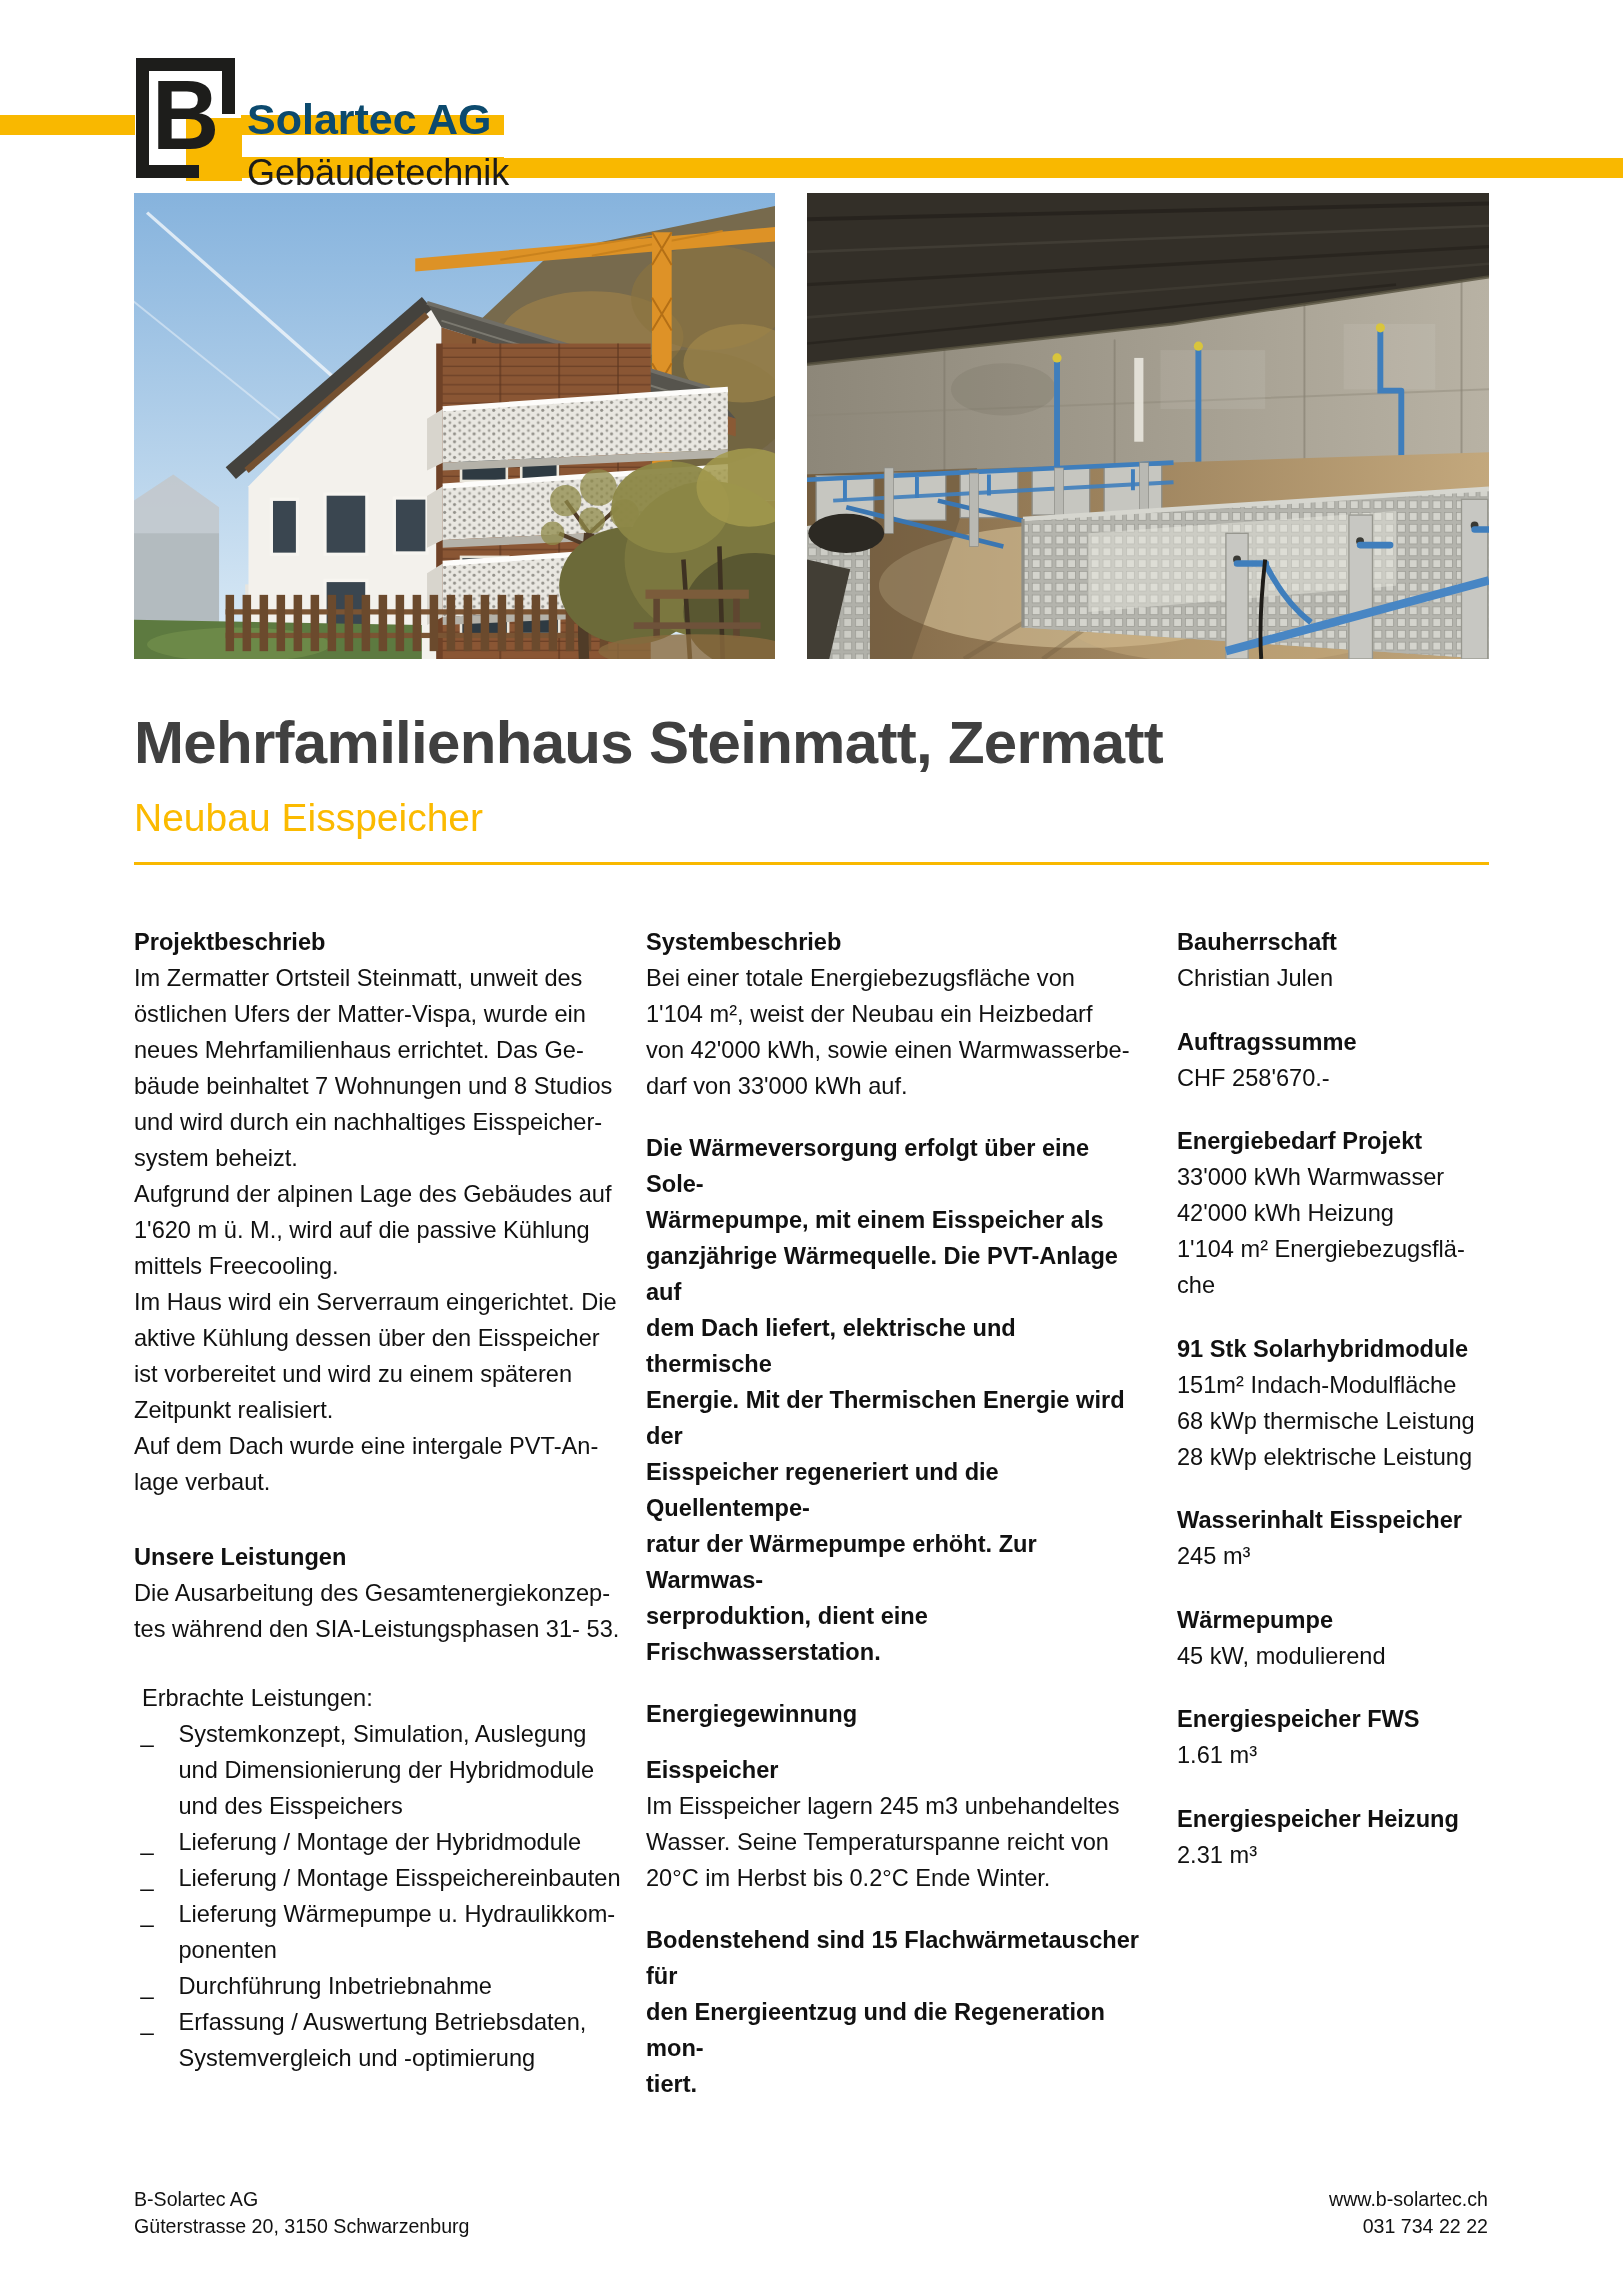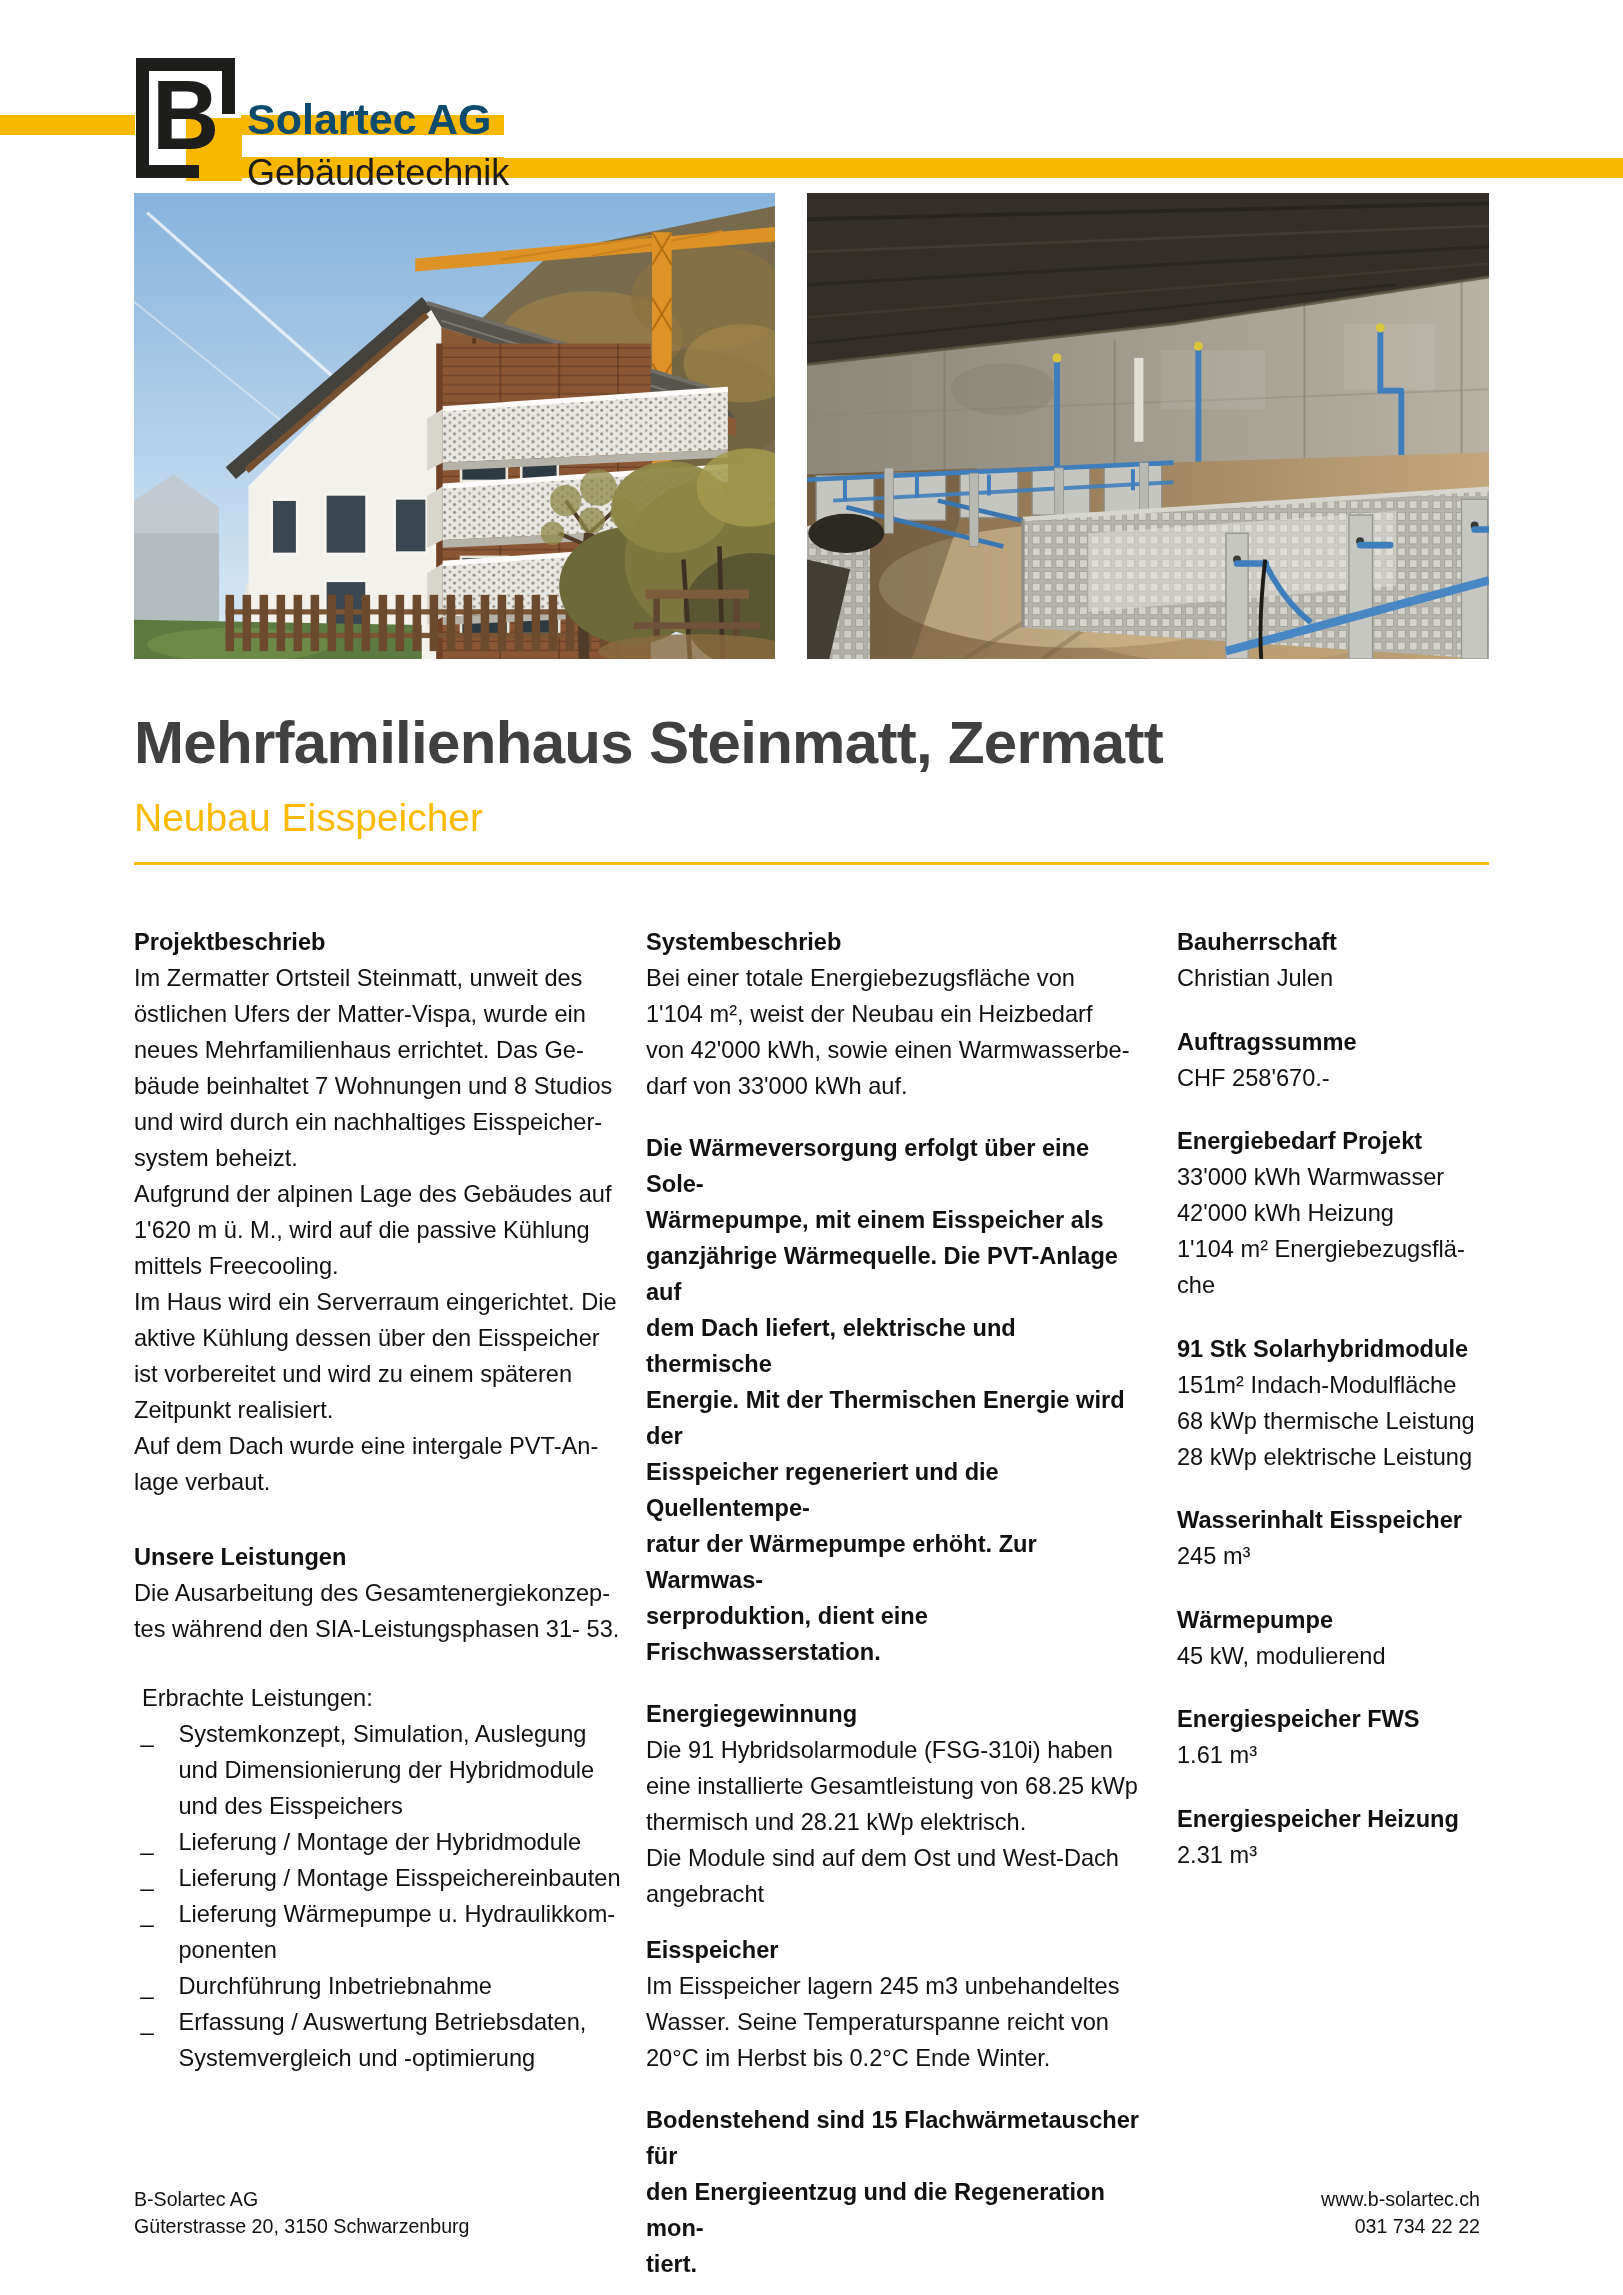--- a/index.html
+++ b/index.html
@@ -48,21 +48,21 @@
   .pre { white-space:pre-line; }
   .mt40 { margin-top:26px;font-weight:bold; } .mt30 { margin-top:19.6px; } .mt60 { margin-top:39px; }
   .list-intro { margin-top:33px; padding-left:7.9px; }
   .list { padding-left:6.5px; }
   .item { display:flex; }
   .item .bullet { width:38px; flex:0 0 38px; }
   .item .txt { flex:1; }
   .group { margin-bottom:27.5px; }
   
   .footer-left { position:absolute; left:134px; top:2186px; font-size:19.6px; line-height:27px; color:#111; }
-  .footer-right { position:absolute; right:143px; top:2186px; font-size:19.6px; line-height:27px; text-align:right; color:#111; }
+  .footer-right { position:absolute; right:135px; top:2186px; font-size:19.6px; line-height:27px; text-align:right; color:#111; }
   a.plain { color:#111; text-decoration:none; }
 </style>
 </head>
 <body>
 
 <div class="page">
 
   <div class="bar bar-left"></div>
   <div class="bar bar-right"></div>
   <div class="logo-frame">
@@ -380,25 +380,20 @@
 darf von 33'000 kWh auf.</div>
       <div class="pre mt40">Die Wärmeversorgung erfolgt über eine Sole-
 Wärmepumpe, mit einem Eisspeicher als
 ganzjährige Wärmequelle. Die PVT-Anlage auf
 dem Dach liefert, elektrische und thermische
 Energie. Mit der Thermischen Energie wird der
 Eisspeicher regeneriert und die Quellentempe-
 ratur der Wärmepumpe erhöht. Zur Warmwas-
 serproduktion, dient eine Frischwasserstation.</div>
       <div class="h mt40">Energiegewinnung</div>
-      <div class="pre">Die 91 Hybridsolarmodule (FSG-310i) haben
-eine installierte Gesamtleistung von 68.25 kWp
-thermisch und 28.21 kWp elektrisch.
-Die Module sind auf dem Ost und West-Dach
-angebracht</div>
       <div class="h mt30">Eisspeicher</div>
       <div class="pre">Im Eisspeicher lagern 245 m3 unbehandeltes
 Wasser. Seine Temperaturspanne reicht von
 20°C im Herbst bis 0.2°C Ende Winter.</div>
       <div class="pre mt40">Bodenstehend sind 15 Flachwärmetauscher für
 den Energieentzug und die Regeneration mon-
 tiert.</div>
     </div>
 
     <div class="col col3">

